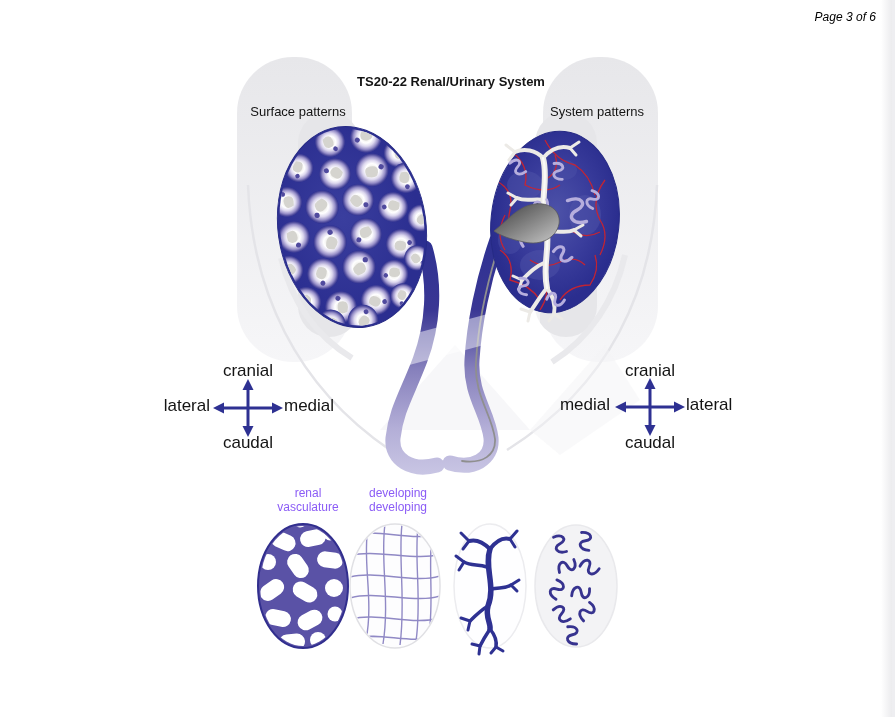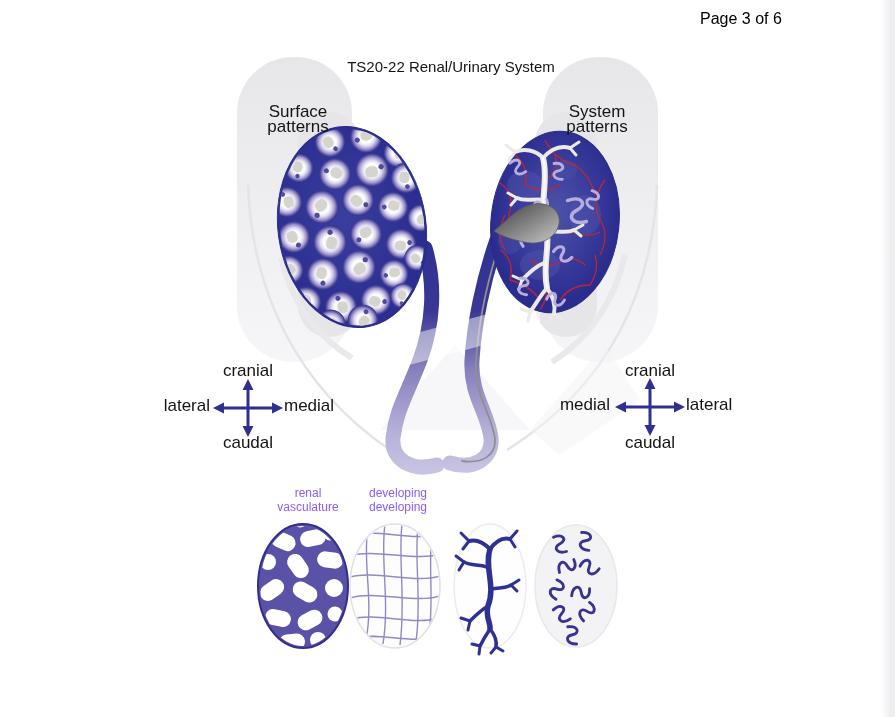--- a/index.html
+++ b/index.html
@@ -2,24 +2,24 @@
 <html><head>
 <meta charset="utf-8">
 <style>
   html,body{margin:0;padding:0;background:#ffffff;}
   .stage{position:relative;width:895px;height:717px;background:#ffffff;overflow:hidden;
          font-family:"Liberation Sans",sans-serif;}
   .stage svg{position:absolute;left:0;top:0;}
   .lbl{position:absolute;color:#141414;font-size:17px;line-height:15px;}
   .lbl.center{text-align:center;}
   .lbl.right{text-align:right;}
-  .page-ind{position:absolute;left:700px;top:10px;width:176px;
-            font-size:16px;color:#000;}
-  .fig-title{left:281px;top:59px;width:340px;font-weight:normal;font-size:15px;}
-  .panel-lbl{font-size:17px;}
+  .page-ind{position:absolute;left:700px;top:10px;width:176px;text-align:right;
+            font-size:12px;color:#000;font-style:italic;}
+  .fig-title{left:281px;top:74px;width:340px;font-weight:bold;font-size:13px;}
+  .panel-lbl{font-size:13px;}
   .legend-lbl{font-size:12px;line-height:13.5px;text-align:center;position:absolute;color:#8b5cf6;}
   .legend-lbl span{display:block;}
   .page-edge{position:absolute;right:0;top:0;width:14px;height:717px;
              background:linear-gradient(to right, rgba(210,210,216,0), rgba(190,190,198,0.30));
              border-right:3px solid #eeeef1;box-sizing:border-box;}
 </style>
 </head>
 <body>
 
 <div class="stage">

